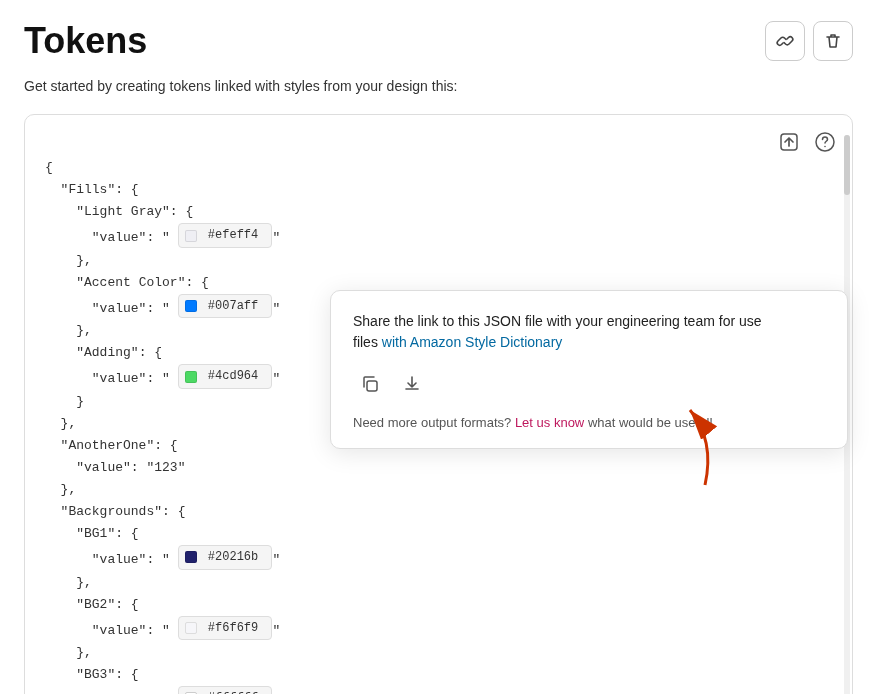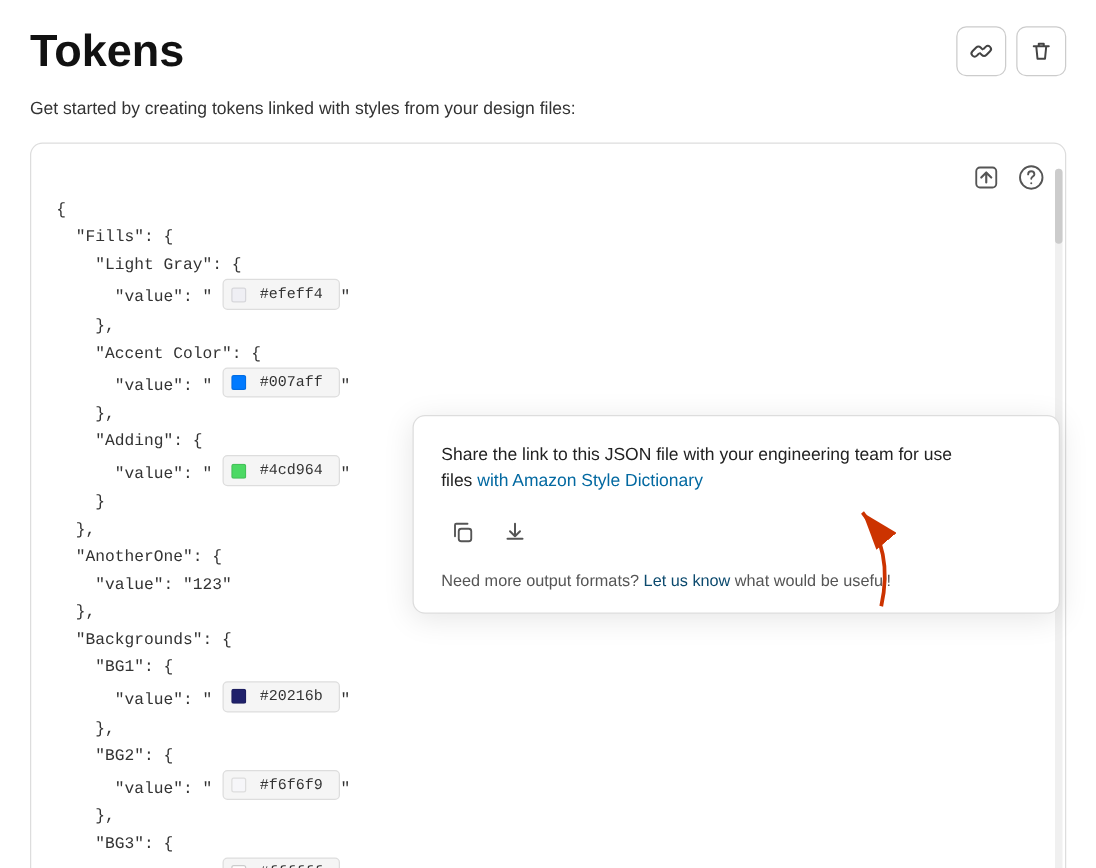--- a/index.html
+++ b/index.html
@@ -108,21 +108,20 @@
       position: absolute;
       top: 175px;
       left: 305px;
       width: 518px;
       background: #fff;
       border: 1.5px solid #ddd;
       border-radius: 10px;
       box-shadow: 0 4px 24px rgba(0,0,0,0.10);
       padding: 20px 22px 18px 22px;
       z-index: 10;
-      margin-top: 42px;
     }
 
     .share-popup-title {
       font-size: 14px;
       color: #222;
       margin-bottom: 14px;
       line-height: 1.5;
     }
 
     .share-popup-title a {
@@ -163,21 +162,21 @@
       font-size: 18px;
       border-radius: 5px;
     }
 
     .footer-text {
       font-size: 13px;
       color: #555;
     }
 
     .footer-text a {
-      color: #0c4a6e;
+      color: #be185d;
       text-decoration: none;
     }
 
     
     .arrow-svg {
       position: absolute;
       top: 285px;
       left: 620px;
       pointer-events: none;
       z-index: 11;
@@ -212,21 +211,21 @@
       </svg>
     </button>
     <button class="icon-btn">
       <svg width="20" height="20" viewBox="0 0 20 20" fill="none" xmlns="http://www.w3.org/2000/svg">
         <path d="M4 6h12M8 6V4h4v2M6 6l1 10h6l1-10" stroke="#444" stroke-width="1.6" stroke-linecap="round" stroke-linejoin="round"></path>
       </svg>
     </button>
   </div>
 </div>
 
-<p class="subtitle">Get started by creating tokens linked with styles from your design files:</p>
+<p class="subtitle">Get started by creating tokens linked with styles from your design this:</p>
 
 <div class="main-card">
   <div class="card-top-actions">
     <button class="card-icon-btn">
       <svg width="22" height="22" viewBox="0 0 22 22" fill="none">
         <path d="M11 15V7M7 11l4-4 4 4" stroke="#555" stroke-width="1.7" stroke-linecap="round" stroke-linejoin="round"></path>
         <rect x="3" y="3" width="16" height="16" rx="3" stroke="#555" stroke-width="1.5" fill="none"></rect>
       </svg>
     </button>
     <button class="card-icon-btn">

